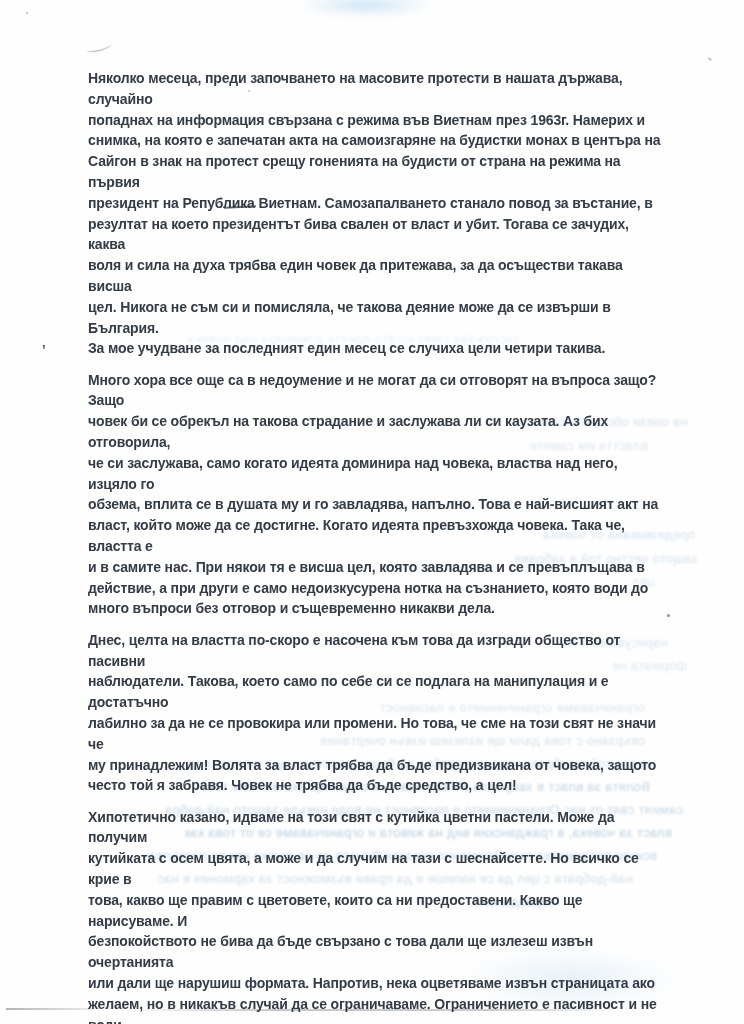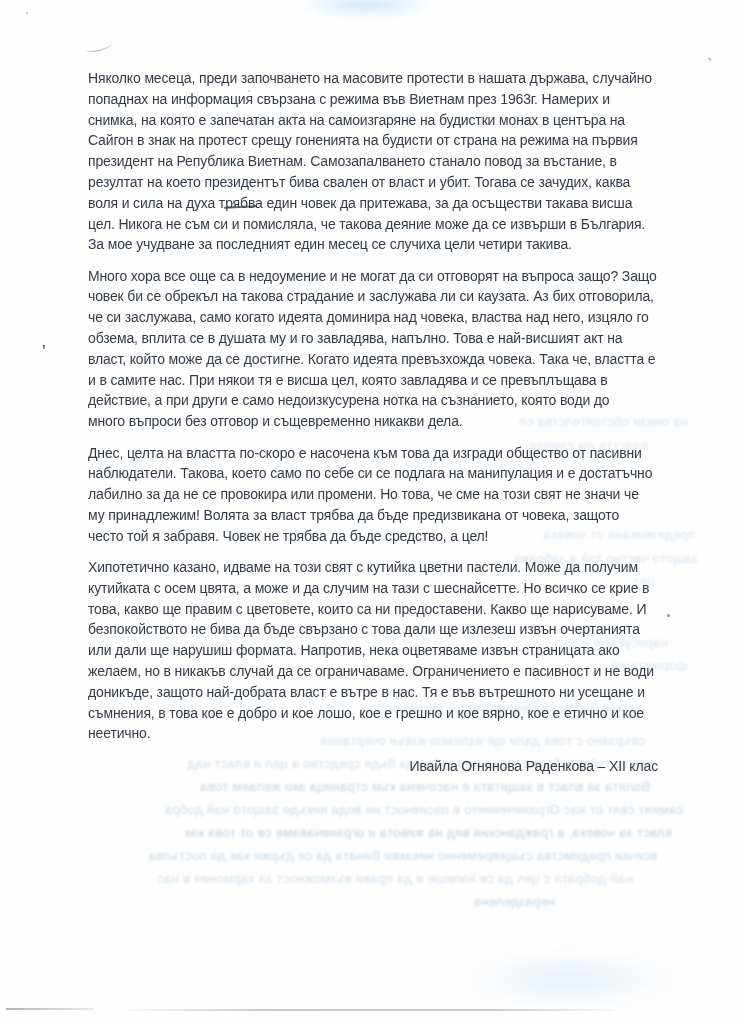--- a/index.html
+++ b/index.html
@@ -13,21 +13,21 @@
   
   .essay{
     position:absolute;
     left:88px; top:68px; width:580px;
     color:#343c47;
     font-size:14px;
     line-height:20.8px;
     letter-spacing:-0.15px;
     text-align:left;
   }
-  .essay p{margin:0 0 10.5px 0;}
+  .essay p{margin:0 0 10.5px 0;font-weight:bold;}
   .signature{
     text-align:right;
     padding-right:10px;
     margin-top:12px !important;
   }
   
   .bleed span{
     position:absolute;
     display:block;
     white-space:nowrap;

